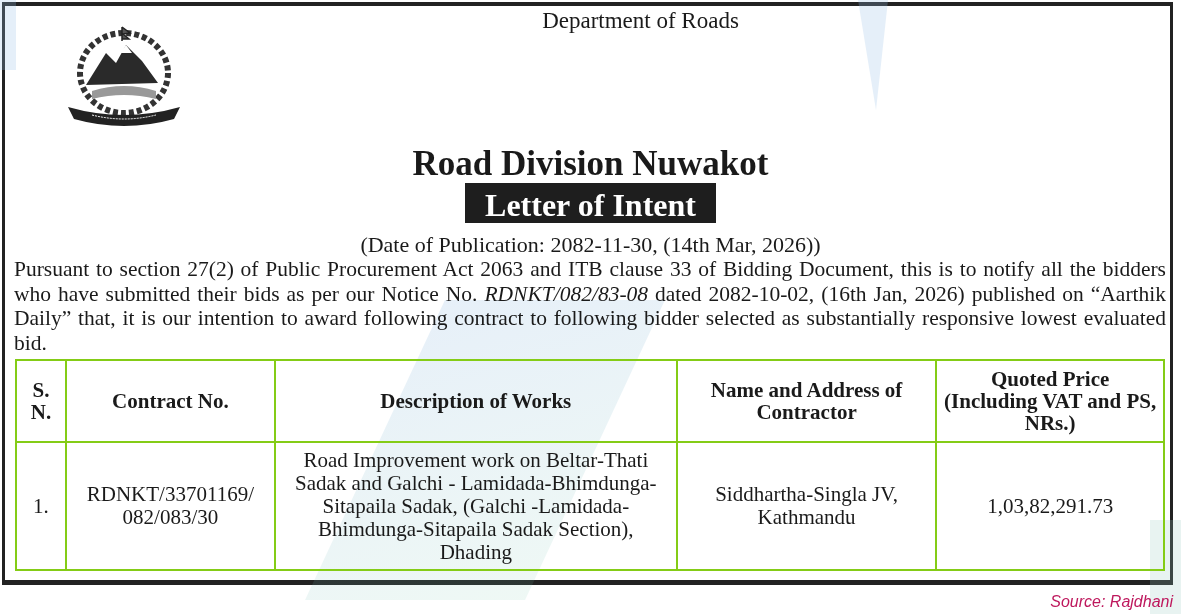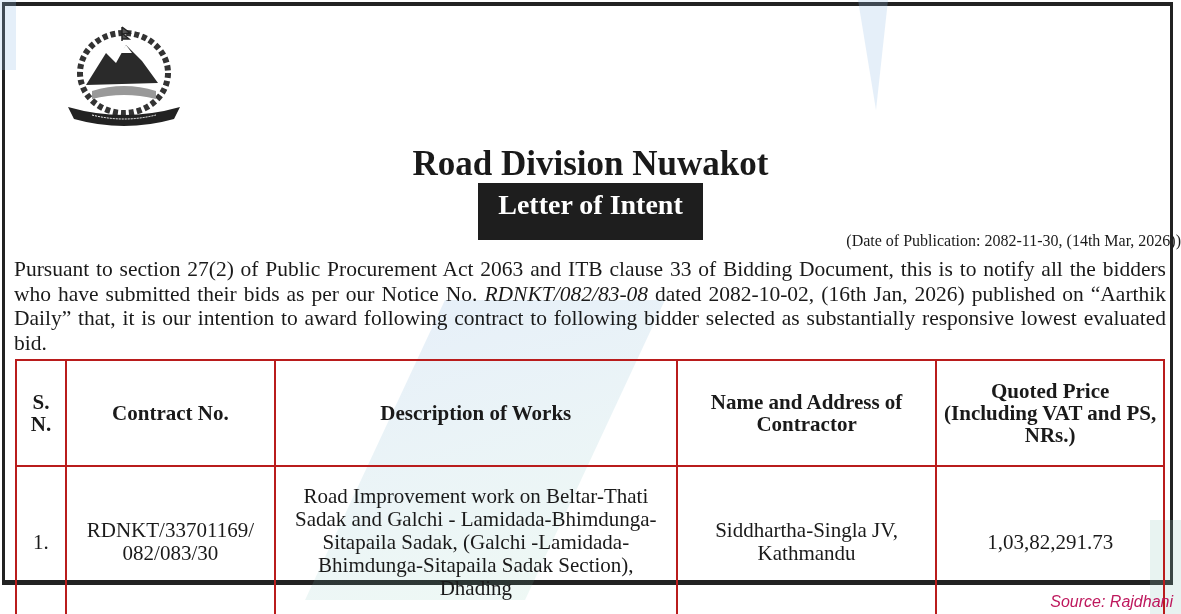--- a/index.html
+++ b/index.html
@@ -12,29 +12,29 @@
          transform: skewX(-25deg); }
   .wm2 { left: 858px; top: 0px; width: 30px; height: 110px; background: rgba(150,190,230,0.25); clip-path: polygon(0 0,100% 0,60% 100%); }
   .wm3 { left: 0px; top: 0px; width: 16px; height: 70px; background: rgba(150,190,230,0.25); }
   .wm4 { left: 1150px; top: 520px; width: 31px; height: 94px; background: rgba(150,200,190,0.22); }
   .emblem { position: absolute; left: 62px; top: 23px; width: 124px; height: 105px; }
   .header-lines { position: absolute; left: 240px; right: 140px; top: 6px; text-align: center; }
   .header-lines div { font-size: 23px; line-height: 30.5px; }
   .division { position: absolute; left: 0; right: 0; top: 144px; text-align: center;
               font-size: 35px; font-weight: bold; }
   .loi-wrap { position: absolute; left: 0; right: 0; top: 183px; text-align: center; }
-  .loi { display: inline-block; background: #1e1e1e; color: #fff; font-size: 28px; font-weight: bold;
-         padding: 0 20px; height: 57px; line-height: 44px; }
-  .pubdate { position: absolute; left: 0; right: 0; top: 232px; text-align: right; font-size: 16px; }
+  .loi { display: inline-block; background: #1e1e1e; color: #fff; font-size: 32px; font-weight: bold;
+         padding: 0 20px; height: 40px; line-height: 44px; }
+  .pubdate { position: absolute; left: 0; right: 0; top: 232px; text-align: center; font-size: 22px; }
   .body-text { position: absolute; left: 14px; width: 1152px; top: 257px; font-size: 21.5px; line-height: 24.5px;
                text-align: justify; }
   .body-text i { font-style: italic; }
   table.contracts { position: absolute; left: 15px; top: 359px; width: 1150px; border-collapse: collapse; }
-  table.contracts th, table.contracts td { border: 2px solid #b91c1c; text-align: center; vertical-align: middle;
-               font-size: 21px; padding: 12px 6px; }
+  table.contracts th, table.contracts td { border: 2px solid #84cc16; text-align: center; vertical-align: middle;
+               font-size: 21px; padding: 0 6px; }
   table.contracts th { font-weight: bold; line-height: 22px; height: 80px; }
   table.contracts td { line-height: 23px; height: 126px; border-radius: 9px; }
   .source { position: absolute; right: 8px; bottom: 3px; font-family: "Liberation Sans", "DejaVu Sans", sans-serif;
             font-style: italic; font-size: 16px; color: #be185d; }
 </style>
 </head>
 <body>
 
 <div class="frame"></div>
 <div class="watermark wm1"></div>
@@ -46,20 +46,21 @@
   <ellipse cx="62" cy="50" rx="44" ry="40" fill="none" stroke="#333" stroke-width="6" stroke-dasharray="5 3"></ellipse>
   <path d="M24 62 L44 30 L54 40 L64 22 L80 38 L96 60 Z" fill="#2a2a2a"></path>
   <path d="M58 30 L64 22 L70 30 Z" fill="#fff"></path>
   <path d="M30 68 Q62 58 94 68 L94 76 Q62 68 30 76 Z" fill="#999"></path>
   <path d="M60 4 L60 18 M60 4 L68 10 L61 11 L67 16 L60 16" stroke="#222" stroke-width="1.5" fill="#555"></path>
   <path d="M6 84 Q62 100 118 84 L112 96 Q62 110 12 96 Z" fill="#222"></path>
   <path d="M30 92 Q62 100 94 92" stroke="#fff" stroke-width="1" fill="none" stroke-dasharray="2 1"></path>
 </svg>
 
 <div class="header-lines">
+  <div>Department of Roads</div>
 </div>
 
 <div class="division">Road Division Nuwakot</div>
 <div class="loi-wrap">
   <span class="loi">Letter of Intent</span>
 </div>
 <div class="pubdate">(Date of Publication: 2082-11-30, (14th Mar, 2026))</div>
 
 <div class="body-text"><span>Pursuant to section 27(2) of Public Procurement Act 2063 and ITB clause 33 of Bidding Document, this is to notify all the bidders who have submitted their bids as per our Notice No. </span><i>RDNKT/082/83-08</i><span> dated 2082-10-02, (16th Jan, 2026) published on “Aarthik Daily” that, it is our intention to award following contract to following bidder selected as substantially responsive lowest evaluated bid.</span></div>
 

